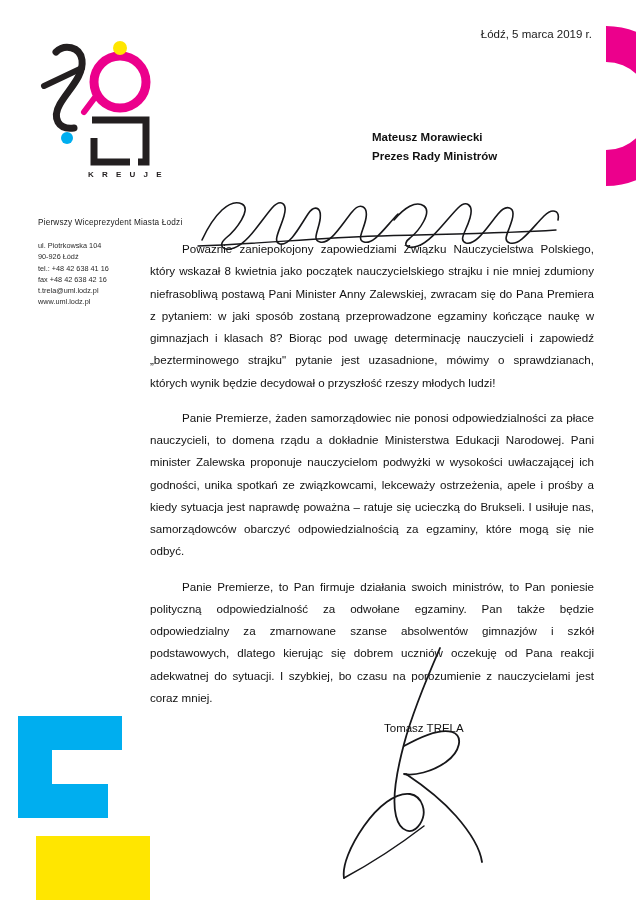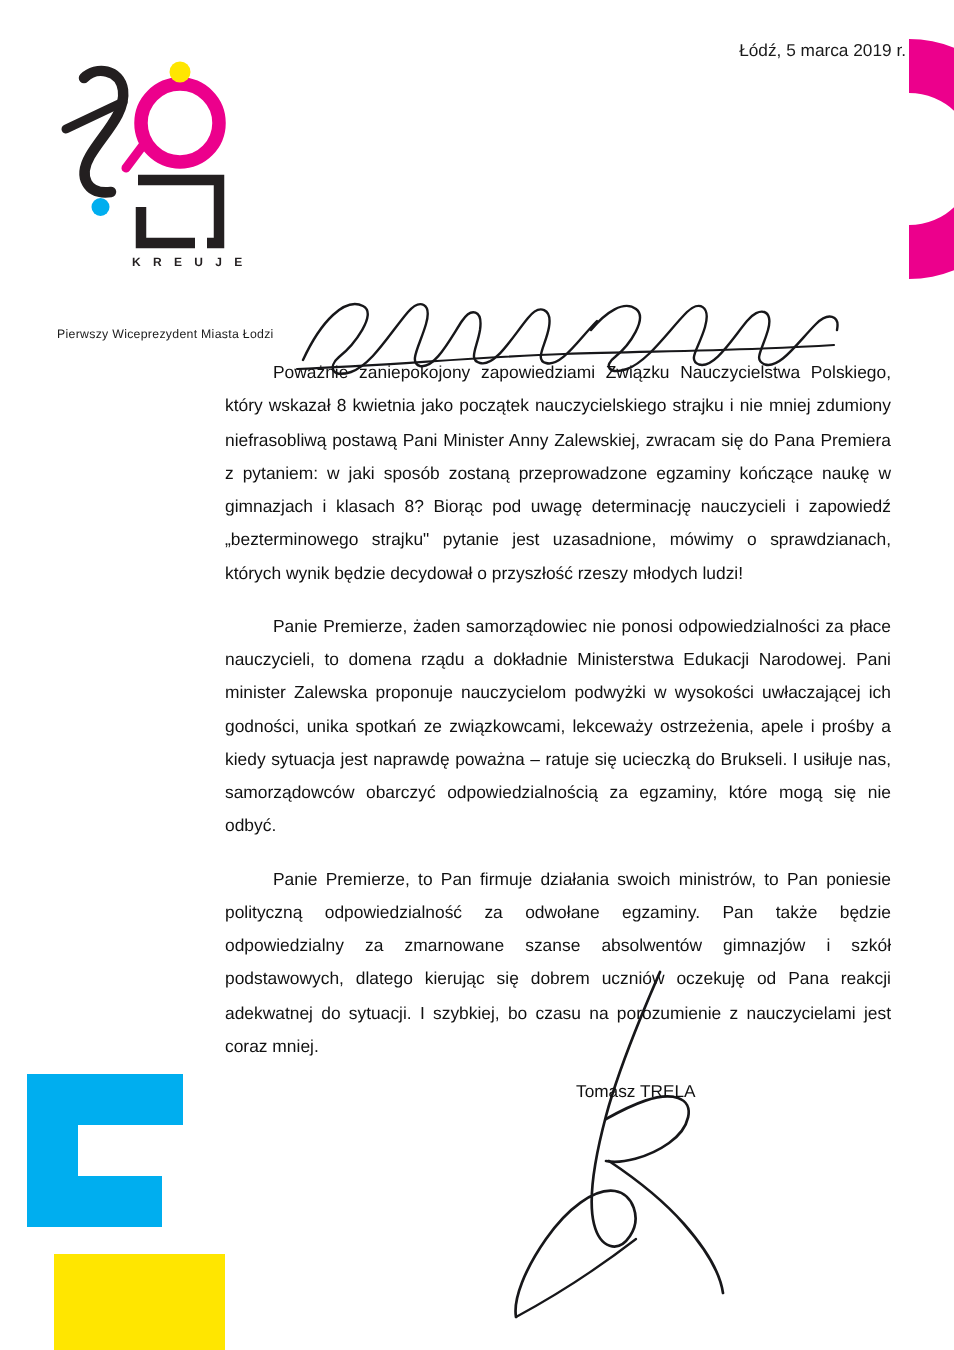--- a/index.html
+++ b/index.html
@@ -50,21 +50,21 @@
     position: absolute;
     left: 0;
     bottom: 0;
     width: 300px;
     height: 190px;
   }
 
   
   .date-line {
     position: absolute;
-    right: 32px;
+    right: 44px;
     top: 28px;
     font-size: 11.5px;
     color: #1a1a1a;
   }
 
   
   .addressee {
     position: absolute;
     left: 372px;
     top: 128px;
@@ -168,23 +168,33 @@
 
   <svg class="bottom-shapes" viewBox="0 0 300 190">
     <path d="M18 6 L122 6 L122 40 L52 40 L52 74 L108 74 L108 108 L18 108 Z" fill="#00aeef"></path>
     <path d="M36 126 L150 126 L150 158 L86 158 L86 190 L36 190 Z" fill="#ffe600"></path>
     <path d="M86 158 L150 126 L150 190 L86 190 Z" fill="#ffe600"></path>
   </svg>
 
   <div class="date-line">Łódź, 5 marca 2019 r.</div>
 
   <div class="addressee">
+    <div>Mateusz Morawiecki</div>
+    <div>Prezes Rady Ministrów</div>
   </div>
 
   <div class="sender-title">Pierwszy Wiceprezydent Miasta Łodzi</div>
+  <div class="sender-address">
+    <div>ul. Piotrkowska 104</div>
+    <div>90-926 Łódź</div>
+    <div>tel.: +48 42 638 41 16</div>
+    <div>fax +48 42 638 42 16</div>
+    <div>t.trela@uml.lodz.pl</div>
+    <div>www.uml.lodz.pl</div>
+  </div>
 
   <div class="body-text">
     <p>Poważnie zaniepokojony zapowiedziami Związku Nauczycielstwa Polskiego, który wskazał 8 kwietnia jako początek nauczycielskiego strajku i nie mniej zdumiony niefrasobliwą postawą Pani Minister Anny Zalewskiej, zwracam się do Pana Premiera z pytaniem: w jaki sposób zostaną przeprowadzone egzaminy kończące naukę w gimnazjach i klasach 8? Biorąc pod uwagę determinację nauczycieli i zapowiedź „bezterminowego strajku" pytanie jest uzasadnione, mówimy o sprawdzianach, których wynik będzie decydował o przyszłość rzeszy młodych ludzi!</p>
     <p>Panie Premierze, żaden samorządowiec nie ponosi odpowiedzialności za płace nauczycieli, to domena rządu a dokładnie Ministerstwa Edukacji Narodowej. Pani minister Zalewska proponuje nauczycielom podwyżki w wysokości uwłaczającej ich godności, unika spotkań ze związkowcami, lekceważy ostrzeżenia, apele i prośby a kiedy sytuacja jest naprawdę poważna – ratuje się ucieczką do Brukseli. I usiłuje nas, samorządowców obarczyć odpowiedzialnością za egzaminy, które mogą się nie odbyć.</p>
     <p>Panie Premierze, to Pan firmuje działania swoich ministrów, to Pan poniesie polityczną odpowiedzialność za odwołane egzaminy. Pan także będzie odpowiedzialny za zmarnowane szanse absolwentów gimnazjów i szkół podstawowych, dlatego kierując się dobrem uczniów oczekuję od Pana reakcji adekwatnej do sytuacji. I szybkiej, bo czasu na porozumienie z nauczycielami jest coraz mniej.</p>
   </div>
 
   <svg class="sig-scribble-top" viewBox="0 0 370 70">
     <path class="ink" stroke-width="1.6" d="M6 54 C18 28 34 12 46 18 C56 23 40 44 30 52 C22 59 26 66 38 62 C52 57 64 36 76 22 C84 13 92 16 88 30 C84 44 76 56 84 58 C94 60 104 40 112 28 C118 19 126 20 124 34 C122 46 116 54 124 56 C134 59 146 38 156 26 C164 16 172 20 170 32 C168 44 160 54 168 56 C178 59 190 40 202 28"></path>
     <path class="ink" stroke-width="1.6" d="M198 34 C208 22 220 14 228 20 C236 26 224 44 214 52 C206 58 210 64 222 60 C236 55 250 34 262 22 C270 14 278 18 274 32 C270 46 262 54 270 57 C280 60 292 40 302 28 C310 18 320 20 316 34 C312 48 306 54 314 57 C324 60 336 42 348 30 C356 22 364 24 362 34"></path>

